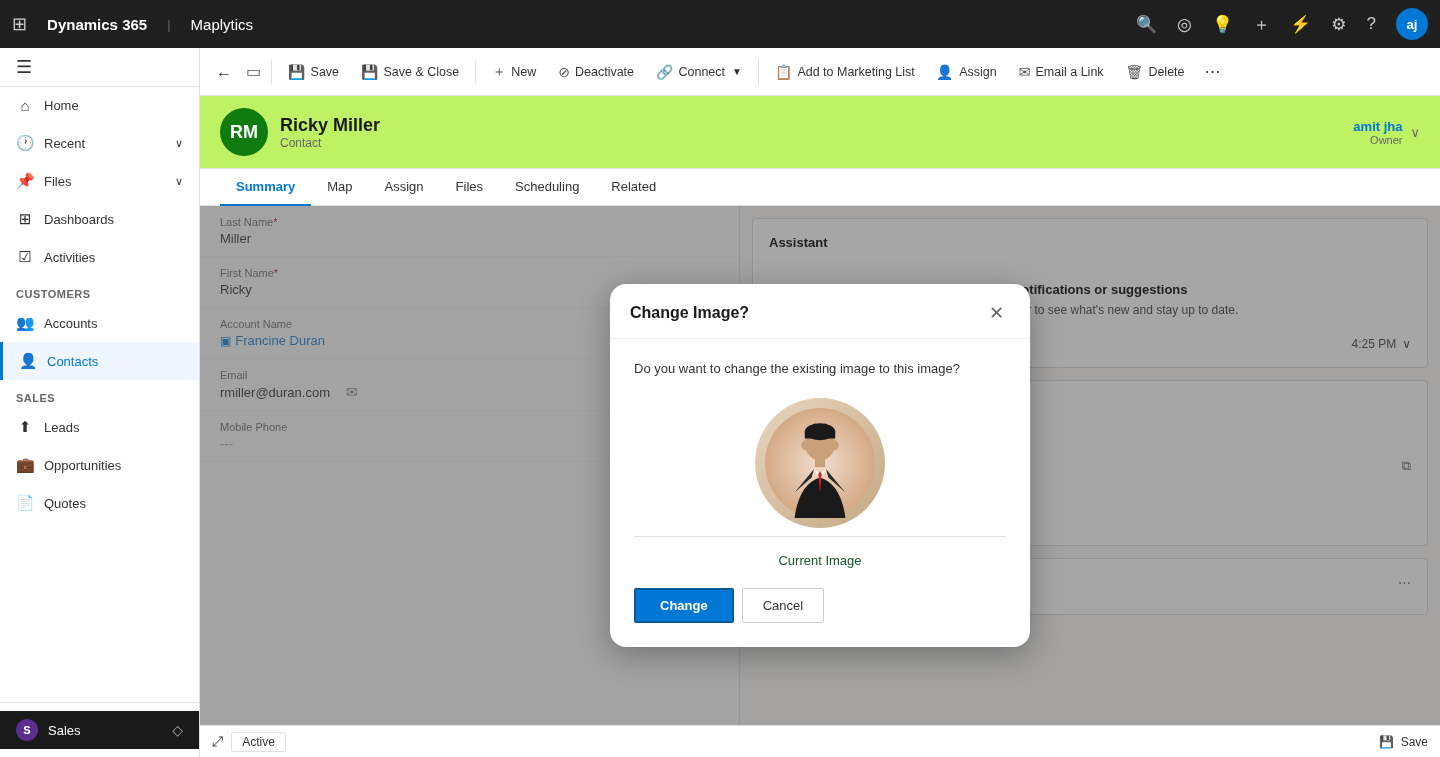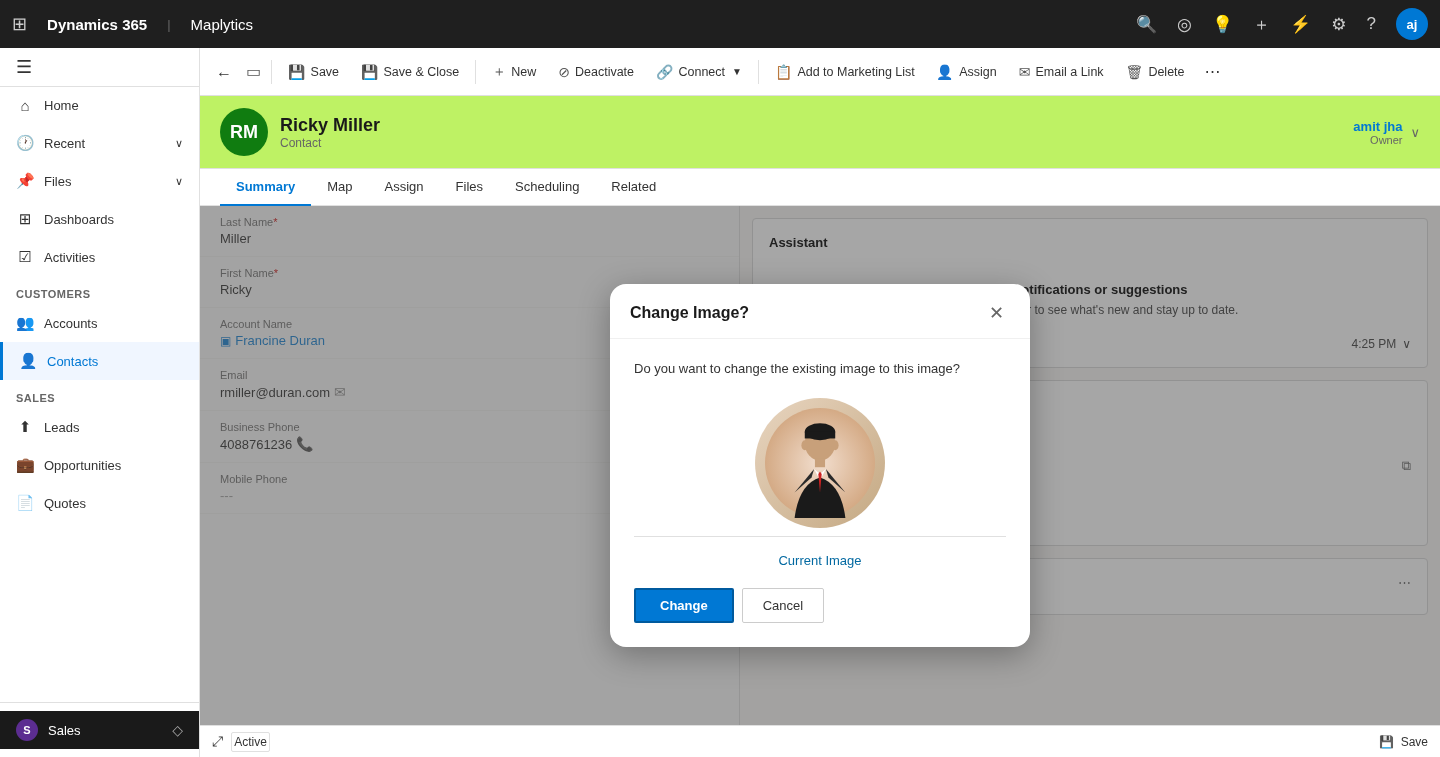--- a/index.html
+++ b/index.html
@@ -112,21 +112,21 @@
     .section-header {
       padding: 12px 20px; font-size: 11px; font-weight: 700;
       color: #444; text-transform: uppercase; letter-spacing: 0.5px;
       border-bottom: 1px solid #f0f0f0;
     }
     .form-field { padding: 10px 20px; border-bottom: 1px solid #f5f5f5; }
     .field-label { font-size: 11px; color: #666; margin-bottom: 3px; }
     .field-label .required { color: #c00; }
     .field-value { font-size: 13px; color: #1a1a1a; font-weight: 500; }
     .field-value.link { color: #0078d4; cursor: pointer; display: flex; align-items: center; gap: 4px; }
-    .field-value-row { display: flex; align-items: center; gap: 4px; }
+    .field-value-row { display: flex; align-items: center; gap: 16px; }
     .field-icon { color: #888; font-size: 14px; cursor: pointer; }
 
     
     .right-panel { flex: 1; background: #faf9f8; overflow-y: auto; padding: 0; }
     .assistant-section {
       background: #fff; margin: 12px; border-radius: 4px;
       border: 1px solid #e0e0e0; padding: 16px;
     }
     .assistant-title { font-size: 13px; font-weight: 600; color: #333; margin-bottom: 12px; }
     .no-notifications { text-align: center; padding: 20px 16px; }
@@ -148,21 +148,21 @@
 
     
     .bottom-bar {
       background: #fff; border-top: 1px solid #e0e0e0; height: 32px;
       display: flex; align-items: center; padding: 0 12px;
       font-size: 12px; color: #333; gap: 12px; flex-shrink: 0;
     }
     .bottom-bar-left { display: flex; align-items: center; gap: 8px; }
     .status-badge {
       background: #fff; border: 1px solid #e0e0e0;
-      padding: 2px 2px; border-radius: 2px; font-size: 12px; color: #333;
+      padding: 2px 10px; border-radius: 2px; font-size: 12px; color: #333;
     }
     .bottom-save { margin-left: auto; display: flex; align-items: center; gap: 6px; color: #333; cursor: pointer; }
 
     
     .sidebar-bottom {
       margin-top: auto; border-top: 1px solid #e0e0e0;
       padding: 8px 0;
     }
     .sales-bottom-item {
       display: flex; align-items: center; gap: 10px;
@@ -399,27 +399,20 @@
         </div>
 
         <div class="form-field">
           <div class="field-label">Email</div>
           <div class="field-value-row">
             <span class="field-value">rmiller@duran.com</span>
             <span class="field-icon">✉</span>
           </div>
         </div>
 
-        <div class="form-field">
-          <div class="field-label">Business Phone</div>
-          <div class="field-value-row">
-            <span class="field-value">4088761236</span>
-            <span class="field-icon">📞</span>
-          </div>
-        </div>
 
         <div class="form-field">
           <div class="field-label">Mobile Phone</div>
           <div class="field-value dash-value">---</div>
         </div>
       </div>
 
       <div class="right-panel">
         <div class="assistant-section">
           <div class="assistant-title">Assistant</div>
@@ -503,21 +496,21 @@
                   <path d="M63 78 L65 100 L67 78 L65 75 Z" fill="#cc2222"></path>
 
                   <path d="M58 72 L35 100 L55 82 Z" fill="#2a2a2a"></path>
                   <path d="M72 72 L95 100 L75 82 Z" fill="#2a2a2a"></path>
 
                   <ellipse cx="47" cy="44" rx="4" ry="6" fill="#c8a07a"></ellipse>
                   <ellipse cx="83" cy="44" rx="4" ry="6" fill="#c8a07a"></ellipse>
                 </svg>
               </div>
               <div class="modal-separator"></div>
-              <span style="font-size:13px;color:#0369a1;">Current Image</span>
+              <span style="font-size:13px;color:#14532d;">Current Image</span>
             </div>
             <div class="modal-footer">
               <button class="btn-change">Change</button>
               <button class="btn-cancel">Cancel</button>
             </div>
           </div>
         </div>
       </div>
 
     </div>

